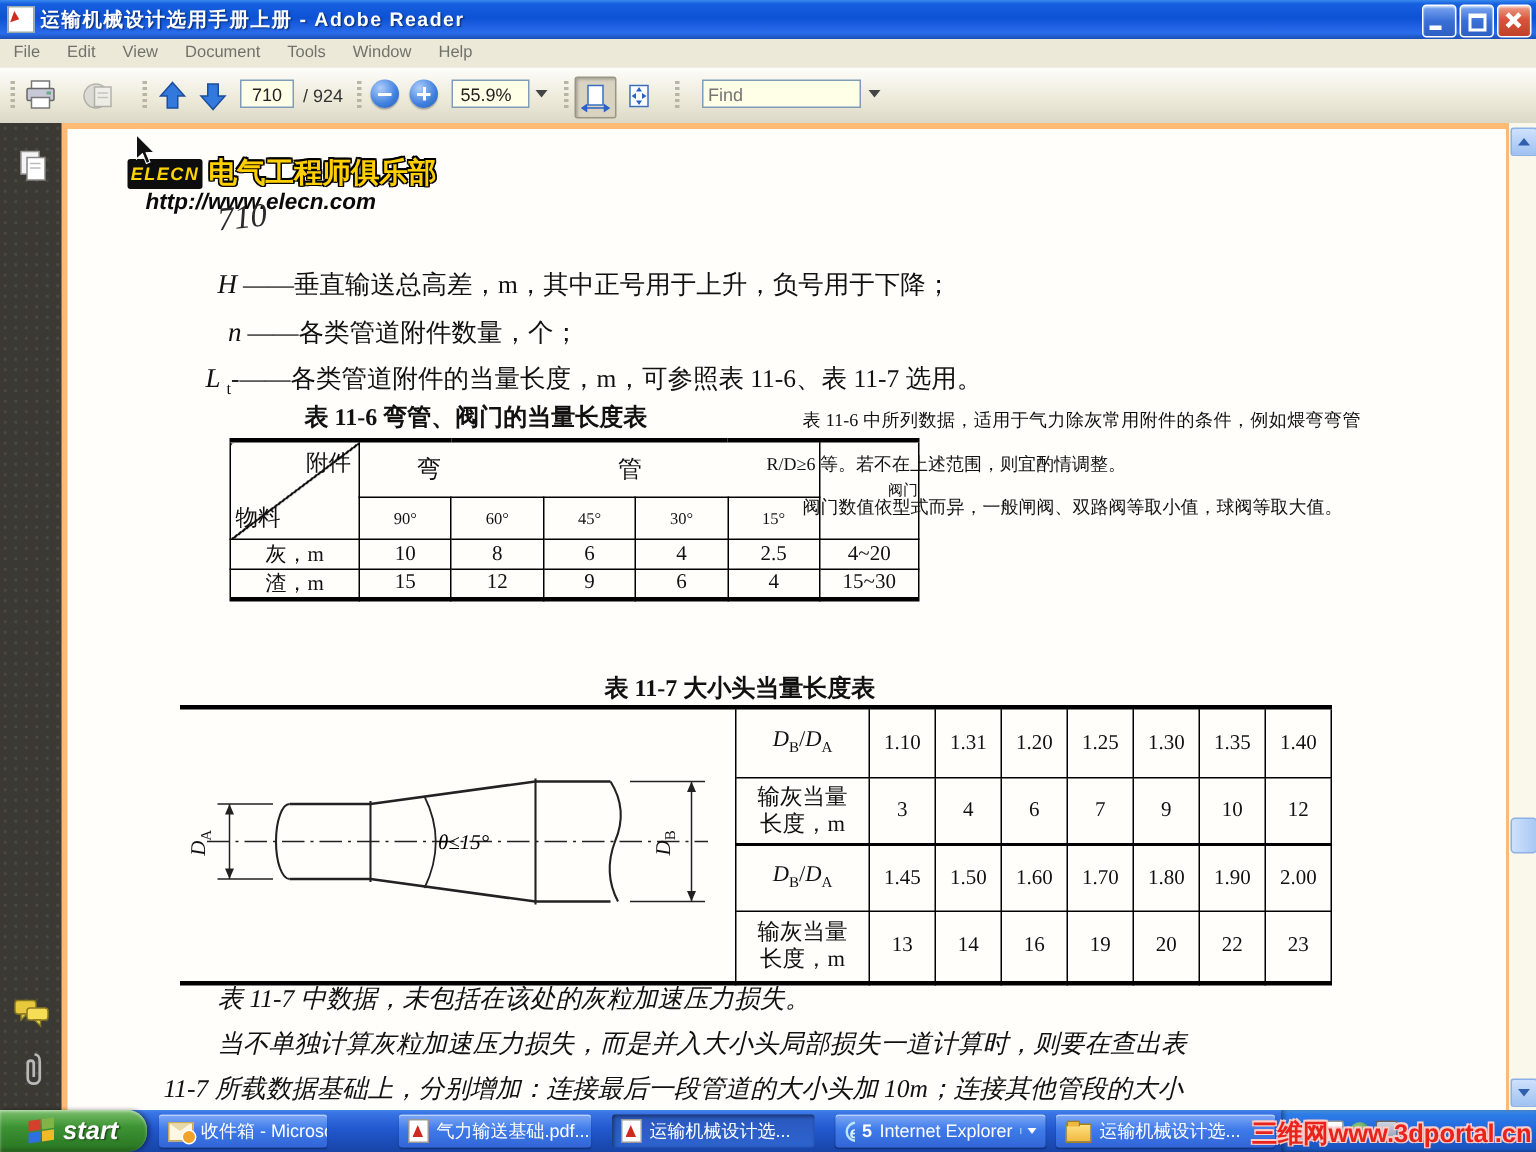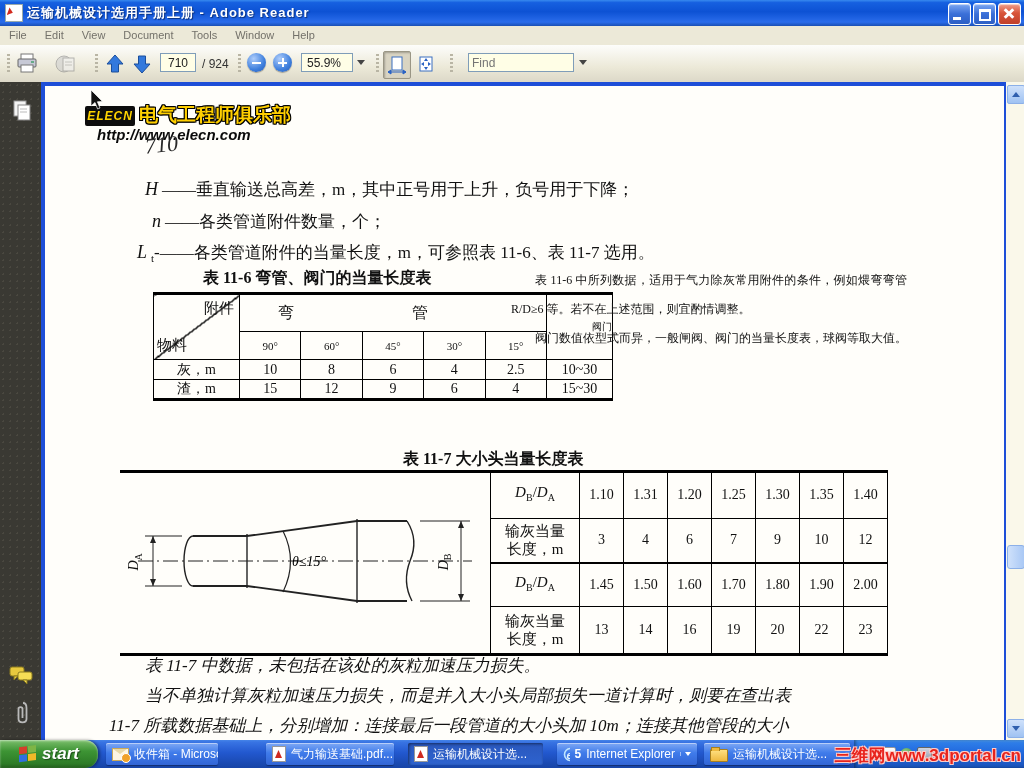--- a/index.html
+++ b/index.html
@@ -38,21 +38,21 @@
   .droparrow{width:0;height:0;border-left:4px solid transparent;border-right:4px solid transparent;border-top:5px solid #444;}
   .dropbtn{position:absolute;top:8px;width:15px;height:19px;display:flex;align-items:center;justify-content:center;}
   .zoombox{position:absolute;top:8px;width:52px;height:19px;background:#fffee6;border:1px solid #7f9db9;
     font-size:12px;color:#222;display:flex;align-items:center;padding-left:5px;box-sizing:border-box;}
   .circlebtn{position:absolute;top:8px;width:19px;height:19px;border-radius:50%;
     background:radial-gradient(circle at 35% 30%,#aecdfb,#3e7fdd 60%,#2a5cb4);box-shadow:0 1px 1px rgba(0,0,0,.3);
     display:flex;align-items:center;justify-content:center;}
   .circlebtn .bar{width:9px;height:2px;background:#fff;}
   .circlebtn .vbar{position:absolute;width:2px;height:9px;background:#fff;}
   
-  #docarea{position:absolute;left:0;top:82px;width:1024px;height:658px;background:#1d4ed8;}
+  #docarea{position:absolute;left:0;top:82px;width:1024px;height:658px;background:#fdba74;}
   #sidebar{position:absolute;left:0;top:0;width:41px;height:658px;background:#3a3933;
     background-image:radial-gradient(#4a4840 1px,transparent 1px);background-size:7px 7px;}
   .side-ico{position:absolute;left:8px;width:26px;height:26px;display:flex;align-items:center;justify-content:center;}
   #pdfpage{position:absolute;left:45px;top:4px;width:959px;height:654px;background:#fffefa;overflow:hidden;
     font-family:"Liberation Serif","DejaVu Serif",serif;color:#111;}
   
   #vscroll{position:absolute;right:0;top:0;width:18px;height:658px;background:#faf8ea;}
   .sbtn{position:absolute;left:1px;width:16px;height:17px;border-radius:2px;border:1px solid #8cb0e8;
     background:linear-gradient(180deg,#cfe1fb,#9fc2f2);display:flex;align-items:center;justify-content:center;}
   .chev-up{width:0;height:0;border-left:4px solid transparent;border-right:4px solid transparent;border-bottom:5px solid #2f5fae;}
@@ -299,37 +299,37 @@
         <td class="deg">30°</td>
         <td class="deg">15°</td>
       </tr>
       <tr class="lblrow">
         <td>灰，m</td>
         <td>10</td>
         <td>8</td>
         <td>6</td>
         <td>4</td>
         <td>2.5</td>
-        <td>10~30</td>
+        <td>4~20</td>
       </tr>
       <tr class="lblrow">
         <td>渣，m</td>
         <td>15</td>
         <td>12</td>
         <td>9</td>
         <td>6</td>
         <td>4</td>
         <td>15~30</td>
       </tr>
     </tbody>
       </table>
 
     <div id="notes">
       <p>表 11-6 中所列数据，适用于气力除灰常用附件的条件，例如煨弯弯管 R/D≥6 等。若不在上述范围，则宜酌情调整。</p>
-      <p>阀门数值依型式而异，一般闸阀、阀门的当量长度表，球阀等取大值。</p>
+      <p>阀门数值依型式而异，一般闸阀、双路阀等取小值，球阀等取大值。</p>
     </div>
 
     <div class="tbl-title" style="left:358px;top:363px">表 11-7  大小头当量长度表</div>
     <table id="t7">
       <tbody>
           <tr style="height:45px">
         <td class="diag" rowspan="4">
           <svg width="370" height="176" viewBox="0 0 370 176">
             <path d="M18 88 H352" stroke="#222" stroke-width="1" stroke-dasharray="15 4 2 4" fill="none"></path>
             <path d="M25 63 H62 M25 113 H62" stroke="#222" stroke-width="1"></path>

